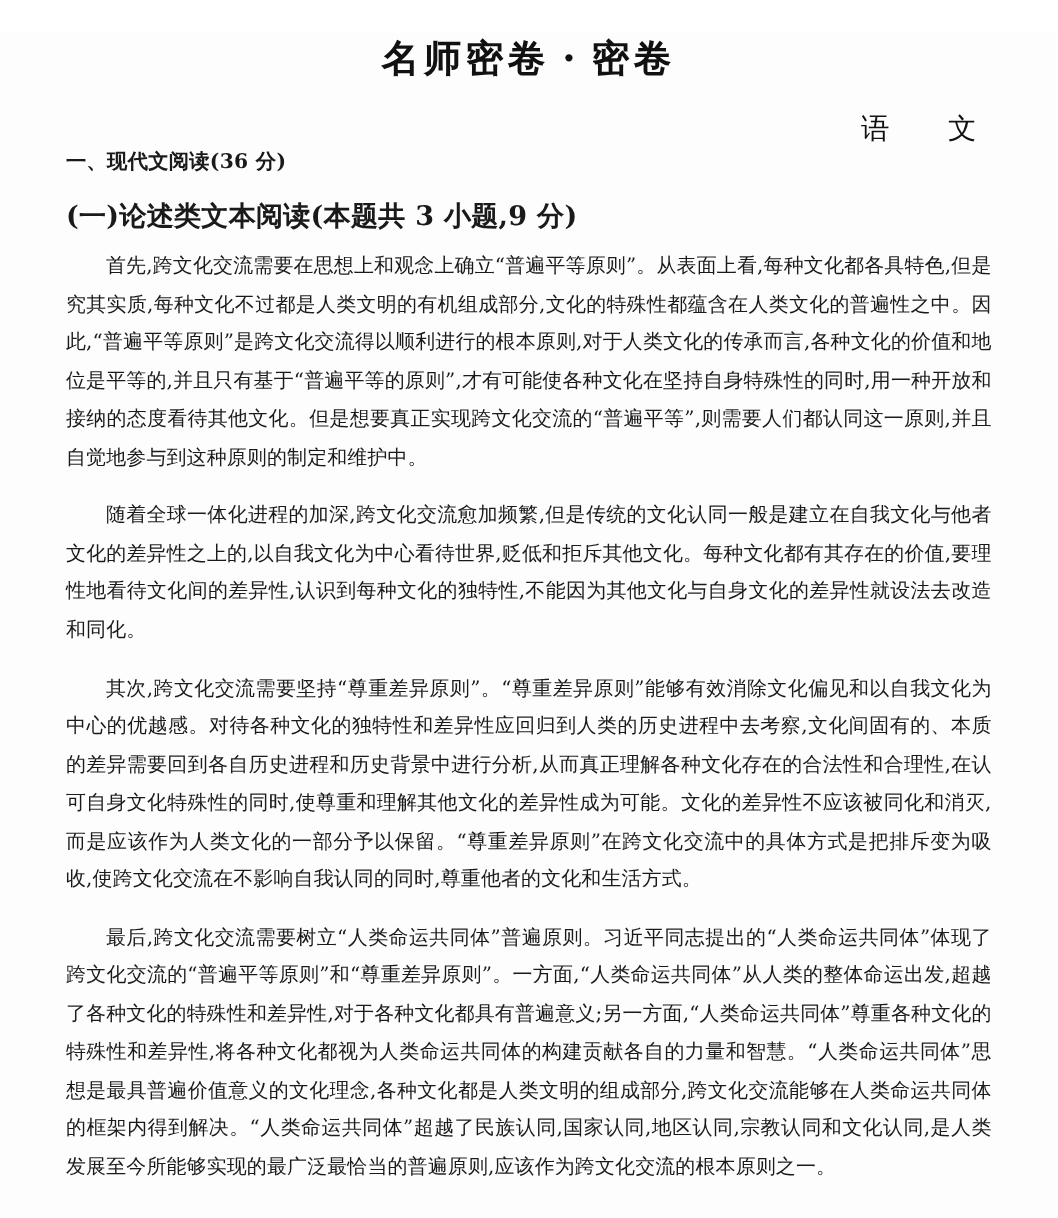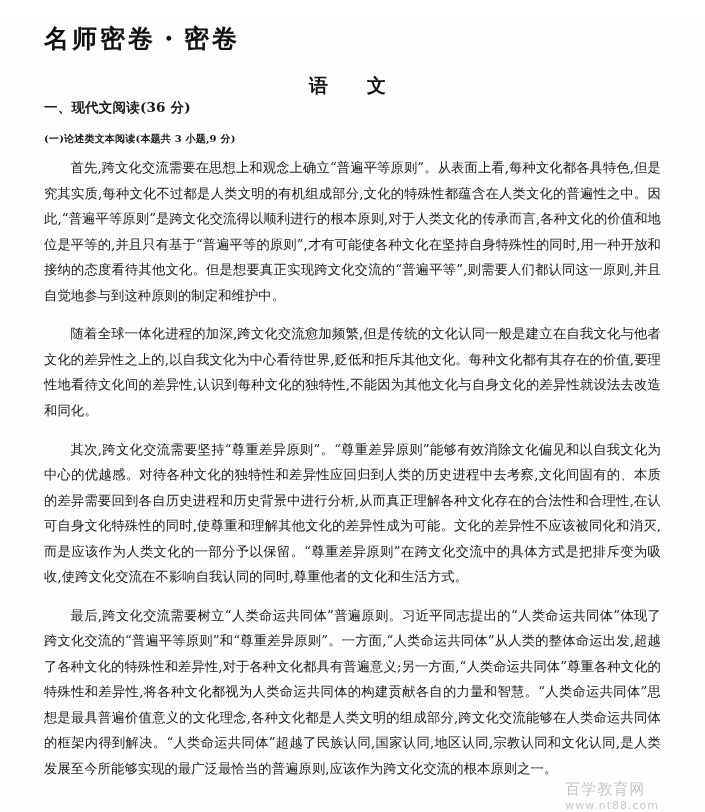--- a/index.html
+++ b/index.html
@@ -17,41 +17,42 @@
   }
   .page {
     position: relative;
     width: 705px;
     height: 812px;
     box-sizing: border-box;
     padding: 0 44px;
     background: #fdfdfd;
   }
   .doc-title {
+    text-align: center;
     font-size: 25px;
     font-weight: bold;
     letter-spacing: 3px;
     margin-top: 22px;
     color: #111;
   }
   .doc-subtitle {
-    text-align: center;
+    text-align: right;
     font-size: 19px;
-    font-weight: bold;
+    font-weight: normal;
     letter-spacing: 10px;
     margin-top: 18px;
     color: #111;
   }
   .section-heading {
     font-size: 13.5px;
     font-weight: bold;
     letter-spacing: 0.2px;
   }
   .sub-heading {
-    font-size: 10px;
+    font-size: 18px;
     font-weight: bold;
     margin-top: 15px;
     letter-spacing: 0.2px;
   }
   .instruction {
     font-size: 13.5px;
     margin-top: 13px;
     letter-spacing: 0.2px;
   }
   .para {
@@ -84,18 +85,14 @@
   <div class="doc-subtitle">语　文</div>
 
   <div class="section-heading">一、现代文阅读(36 分)</div>
   <div class="sub-heading">(一)论述类文本阅读(本题共 3 小题,9 分)</div>
 
   <p class="para">首先,跨文化交流需要在思想上和观念上确立“普遍平等原则”。从表面上看,每种文化都各具特色,但是究其实质,每种文化不过都是人类文明的有机组成部分,文化的特殊性都蕴含在人类文化的普遍性之中。因此,“普遍平等原则”是跨文化交流得以顺利进行的根本原则,对于人类文化的传承而言,各种文化的价值和地位是平等的,并且只有基于“普遍平等的原则”,才有可能使各种文化在坚持自身特殊性的同时,用一种开放和接纳的态度看待其他文化。但是想要真正实现跨文化交流的“普遍平等”,则需要人们都认同这一原则,并且自觉地参与到这种原则的制定和维护中。</p>
   <p class="para">随着全球一体化进程的加深,跨文化交流愈加频繁,但是传统的文化认同一般是建立在自我文化与他者文化的差异性之上的,以自我文化为中心看待世界,贬低和拒斥其他文化。每种文化都有其存在的价值,要理性地看待文化间的差异性,认识到每种文化的独特性,不能因为其他文化与自身文化的差异性就设法去改造和同化。</p>
   <p class="para">其次,跨文化交流需要坚持“尊重差异原则”。“尊重差异原则”能够有效消除文化偏见和以自我文化为中心的优越感。对待各种文化的独特性和差异性应回归到人类的历史进程中去考察,文化间固有的、本质的差异需要回到各自历史进程和历史背景中进行分析,从而真正理解各种文化存在的合法性和合理性,在认可自身文化特殊性的同时,使尊重和理解其他文化的差异性成为可能。文化的差异性不应该被同化和消灭,而是应该作为人类文化的一部分予以保留。“尊重差异原则”在跨文化交流中的具体方式是把排斥变为吸收,使跨文化交流在不影响自我认同的同时,尊重他者的文化和生活方式。</p>
   <p class="para">最后,跨文化交流需要树立“人类命运共同体”普遍原则。习近平同志提出的“人类命运共同体”体现了跨文化交流的“普遍平等原则”和“尊重差异原则”。一方面,“人类命运共同体”从人类的整体命运出发,超越了各种文化的特殊性和差异性,对于各种文化都具有普遍意义;另一方面,“人类命运共同体”尊重各种文化的特殊性和差异性,将各种文化都视为人类命运共同体的构建贡献各自的力量和智慧。“人类命运共同体”思想是最具普遍价值意义的文化理念,各种文化都是人类文明的组成部分,跨文化交流能够在人类命运共同体的框架内得到解决。“人类命运共同体”超越了民族认同,国家认同,地区认同,宗教认同和文化认同,是人类发展至今所能够实现的最广泛最恰当的普遍原则,应该作为跨文化交流的根本原则之一。</p>
 
-  <div class="watermark">
-    <div>百学教育网</div>
-    <div style="font-size:11px;text-align:right;">www.nt88.com</div>
-  </div>
 
 </div>
 
 </body></html>

